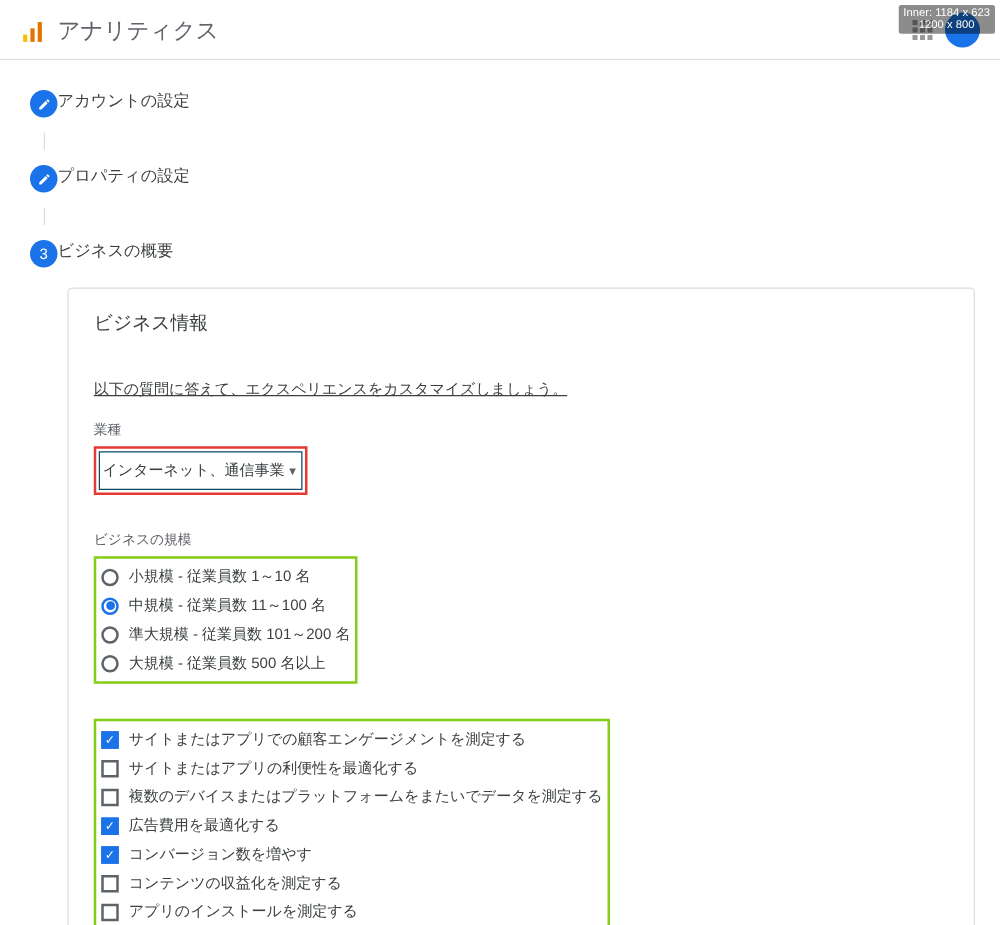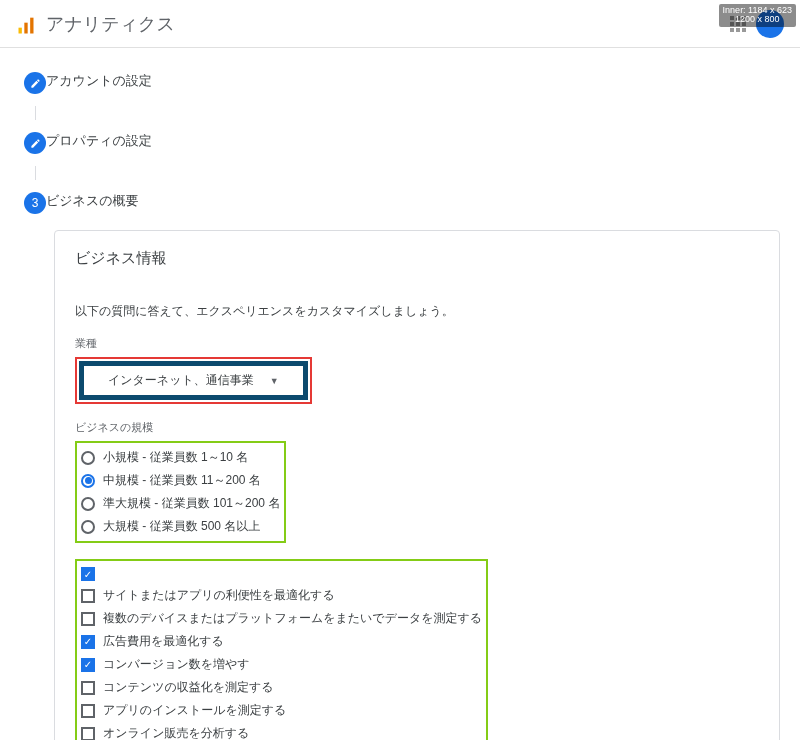--- a/index.html
+++ b/index.html
@@ -16,27 +16,27 @@
     .content { padding: 12px 20px 10px 20px; }
     .stepper { margin-left: 4px; }
     .step { display: flex; align-items: flex-start; padding: 12px 0; }
     .step-circle { width: 22px; height: 22px; border-radius: 50%; display: flex; align-items: center; justify-content: center; font-size: 12px; color: #fff; flex-shrink: 0; }
     .step-done { background: #1a73e8; }
     .step-current { background: #1a73e8; }
     .step-line { width: 1px; height: 14px; background: #dadce0; margin-left: 11px; }
     .step-label { font-size: 13px; color: #3c4043; }
     .card { border: 1px solid #dadce0; border-radius: 4px; margin-left: 34px; margin-top: 4px; padding: 18px 20px; }
     .card-title { font-size: 15px; color: #3c4043; margin-bottom: 35px; }
-    .card-desc { font-size: 12px; color: #3c4043; margin-bottom: 16px; }
+    .card-desc { font-size: 12px; color: #3c4043; margin-bottom: 16px; text-decoration: underline; }
     .field-label { font-size: 11px; color: #5f6368; margin-bottom: 6px; }
-    .dropdown { display: inline-flex; align-items: center; gap: 16px; border: 5px solid #0c4a6e; padding: 6px 24px; font-size: 12px; cursor: pointer; color: #3c4043; }
+    .dropdown { display: inline-flex; align-items: center; gap: 2px; border: 1px solid #0c4a6e; padding: 6px 2px; font-size: 12px; cursor: pointer; color: #3c4043; }
     .dropdown .arrow { font-size: 9px; color: #5f6368; }
     .hl { border: 2px solid #e53935; padding: 2px; display: inline-block; }
     .hl-block { border: 2px solid #84cc16; padding: 2px; }
-    .section { margin-top: 16px; }
+    .section { margin-top: 28px; }
     .radio-group, .check-group { display: flex; flex-direction: column; gap: 6px; padding: 4px 2px; }
     .radio-item, .check-item { display: flex; align-items: center; gap: 8px; font-size: 12px; color: #3c4043; }
     .radio { width: 14px; height: 14px; border: 2px solid #5f6368; border-radius: 50%; display: flex; align-items: center; justify-content: center; flex-shrink: 0; }
     .radio.selected { border-color: #1a73e8; }
     .radio.selected::after { content: ''; width: 7px; height: 7px; background: #1a73e8; border-radius: 50%; }
     .checkbox { width: 14px; height: 14px; border: 2px solid #5f6368; display: flex; align-items: center; justify-content: center; flex-shrink: 0; font-size: 10px; color: #fff; }
     .checkbox.checked { background: #1a73e8; border-color: #1a73e8; }
   </style>
 </head>
 <body>
@@ -111,39 +111,40 @@
     <div class="section">
       <div class="field-label">ビジネスの規模</div>
       <div class="hl-block" style="display:inline-block;">
         <div class="radio-group" id="size-group">
             <div class="radio-item">
               <div class="radio"></div>
               <span>小規模 - 従業員数 1～10 名</span>
             </div>
             <div class="radio-item">
               <div class="radio selected"></div>
-              <span>中規模 - 従業員数 11～200 名</span>
+              <span>中規模 - 従業員数 11～100 名</span>
             </div>
             <div class="radio-item">
               <div class="radio"></div>
               <span>準大規模 - 従業員数 101～200 名</span>
             </div>
             <div class="radio-item">
               <div class="radio"></div>
               <span>大規模 - 従業員数 500 名以上</span>
             </div>
           </div>
       </div>
     </div>
 
     <div class="section">
       <div class="hl-block" style="display:inline-block;">
         <div class="check-group" id="purpose-group">
             <div class="check-item">
               <div class="checkbox checked">✓</div>
+              <span>サイトまたはアプリでの顧客エンゲージメントを測定する</span>
             </div>
             <div class="check-item">
               <div class="checkbox"></div>
               <span>サイトまたはアプリの利便性を最適化する</span>
             </div>
             <div class="check-item">
               <div class="checkbox"></div>
               <span>複数のデバイスまたはプラットフォームをまたいでデータを測定する</span>
             </div>
             <div class="check-item">

